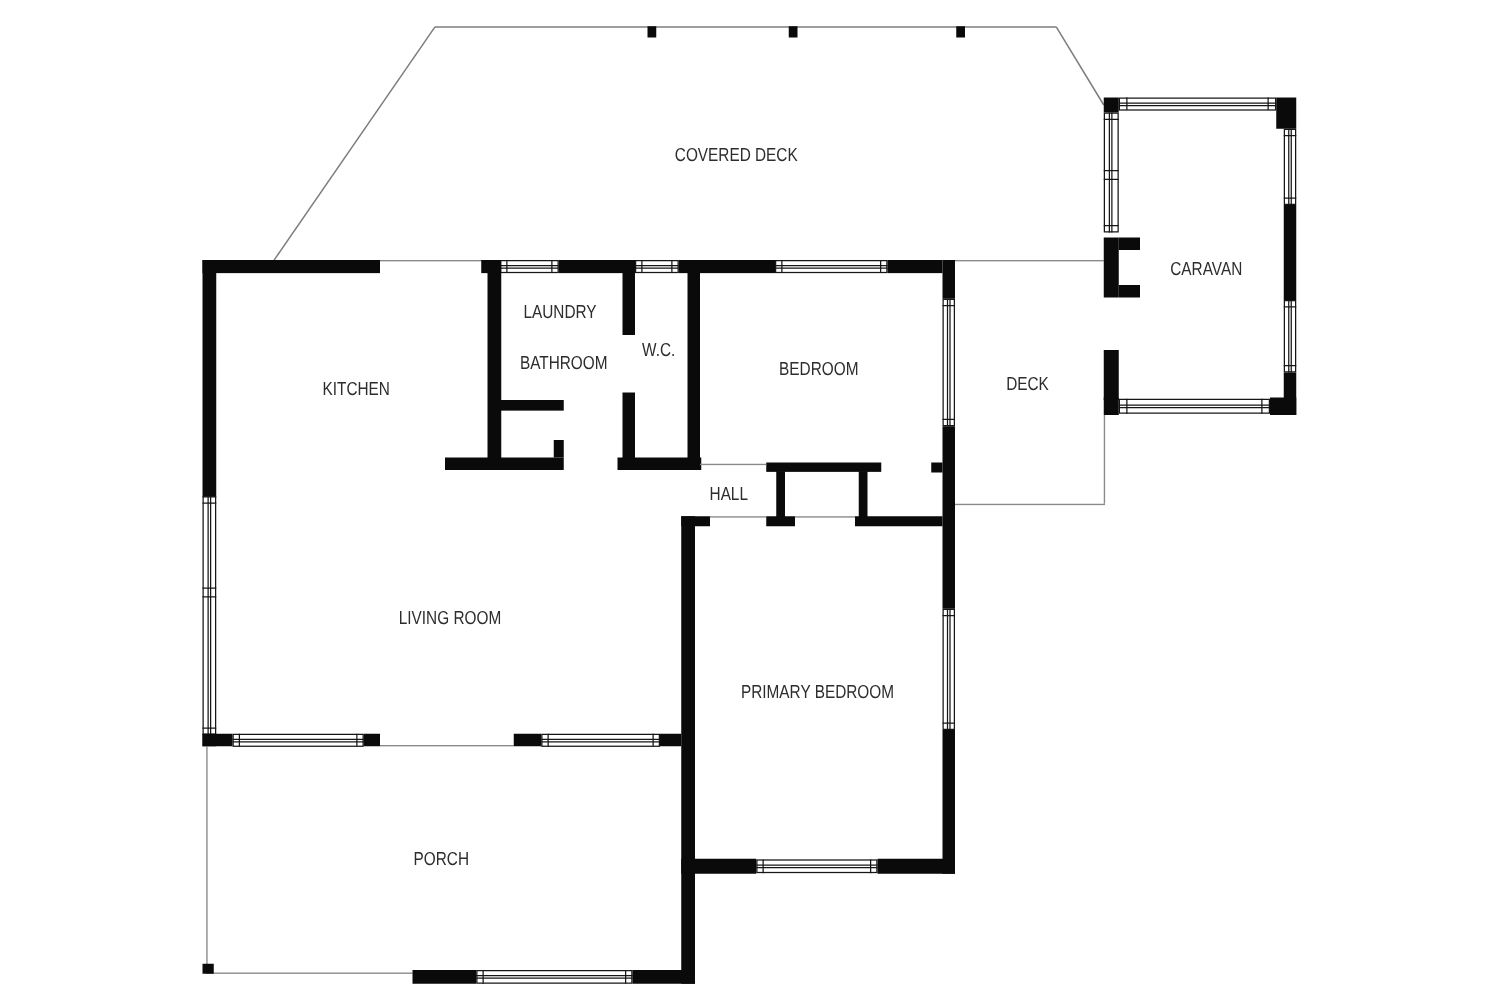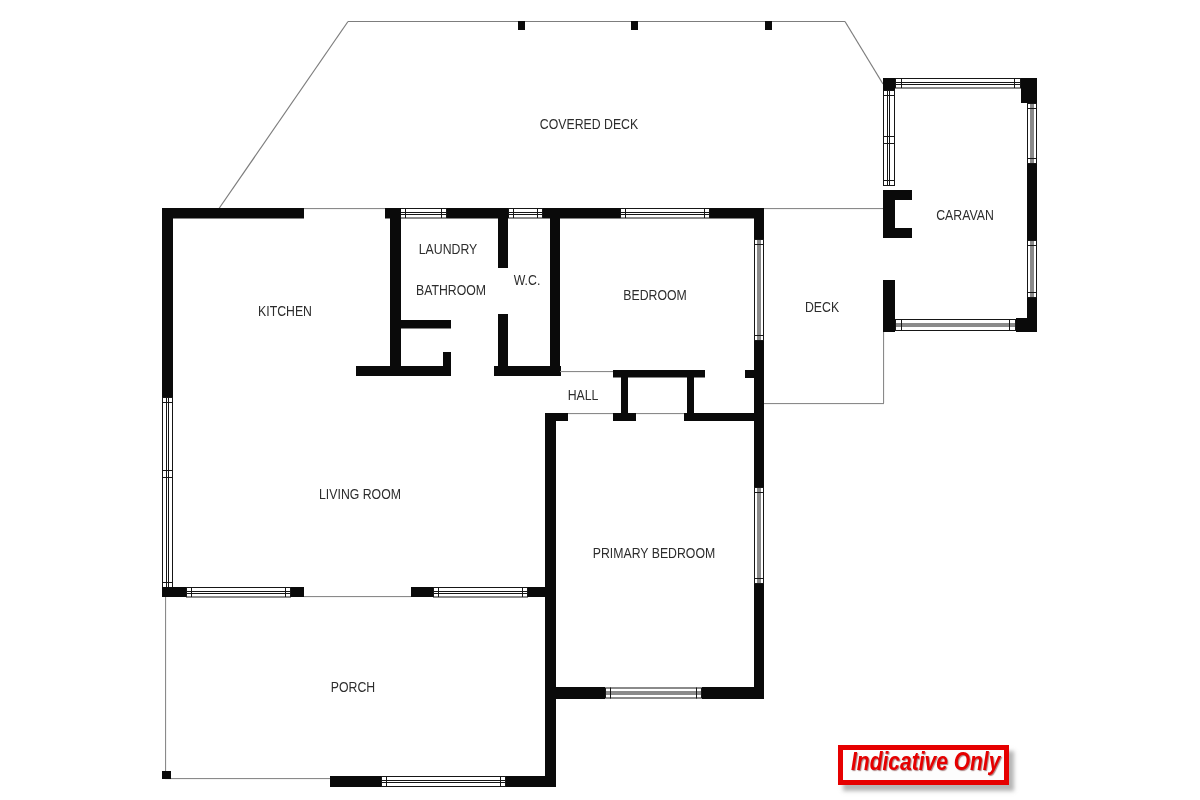--- a/index.html
+++ b/index.html
@@ -308,16 +308,13 @@
 <rect x="895" y="228" width="17" height="10"></rect>
 </g>
 
 <rect class="w" x="883" y="280" width="12" height="40"></rect>
 
 <g transform="translate(965 220) scale(0.82 1)">
         <text x="0" y="0" text-anchor="middle">CARAVAN</text>
       </g>
 </svg>
 
-<div id="badge">
-      <span>Indicative Only</span>
-    </div>
 </div>
 
 </body></html>

